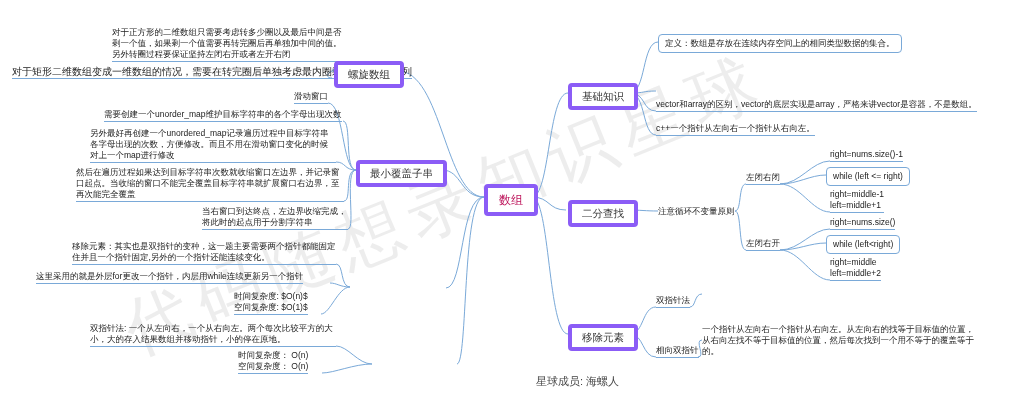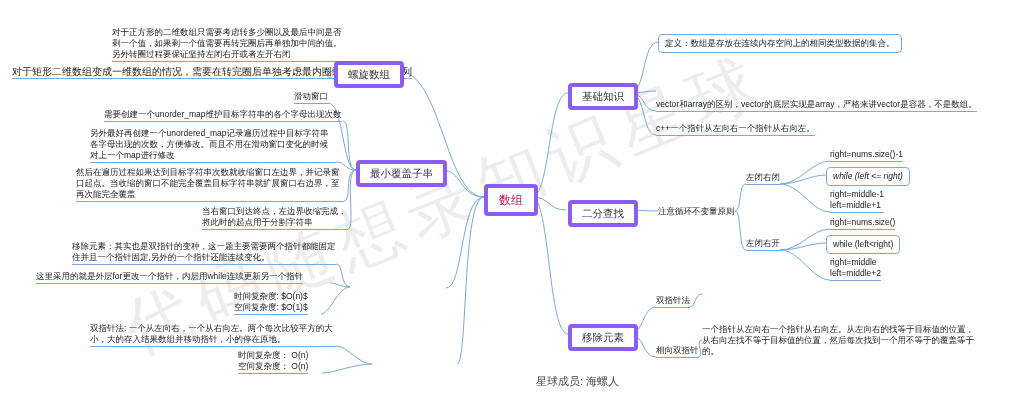--- a/index.html
+++ b/index.html
@@ -101,21 +101,21 @@
   <div class="node topic" style="left:568px;top:83px;">基础知识</div>
   <div class="node leaf boxed nowrap" style="left:658px;top:34px;">定义：数组是存放在连续内存空间上的相同类型数据的集合。</div>
   <div class="node leaf underline nowrap" style="left:656px;top:99px;">vector和array的区别，vector的底层实现是array，严格来讲vector是容器，不是数组。</div>
   <div class="node leaf underline nowrap" style="left:656px;top:123px;">c++一个指针从左向右一个指针从右向左。</div>
 
   <div class="node topic" style="left:568px;top:200px;">二分查找</div>
   <div class="node leaf nowrap" style="left:658px;top:206px;">注意循环不变量原则</div>
 
   <div class="node leaf underline nowrap" style="left:746px;top:172px;">左闭右闭</div>
   <div class="node leaf underline nowrap" style="left:830px;top:149px;">right=nums.size()-1</div>
-  <div class="node leaf boxed nowrap" style="left:826px;top:167px;font-style:italic;">while (left &lt;= right)</div>
+  <div class="node leaf boxed nowrap" style="left:826px;top:167px;">while (left &lt;= right)</div>
   <div class="node leaf underline pre" style="left:830px;top:189px;">right=middle-1
 left=middle+1</div>
 
   <div class="node leaf underline nowrap" style="left:746px;top:238px;">左闭右开</div>
   <div class="node leaf underline nowrap" style="left:830px;top:217px;">right=nums.size()</div>
   <div class="node leaf boxed nowrap" style="left:826px;top:235px;">while (left&lt;right)</div>
   <div class="node leaf underline pre" style="left:830px;top:257px;">right=middle
 left=middle+2</div>
 
   <div class="node topic" style="left:568px;top:324px;">移除元素</div>

